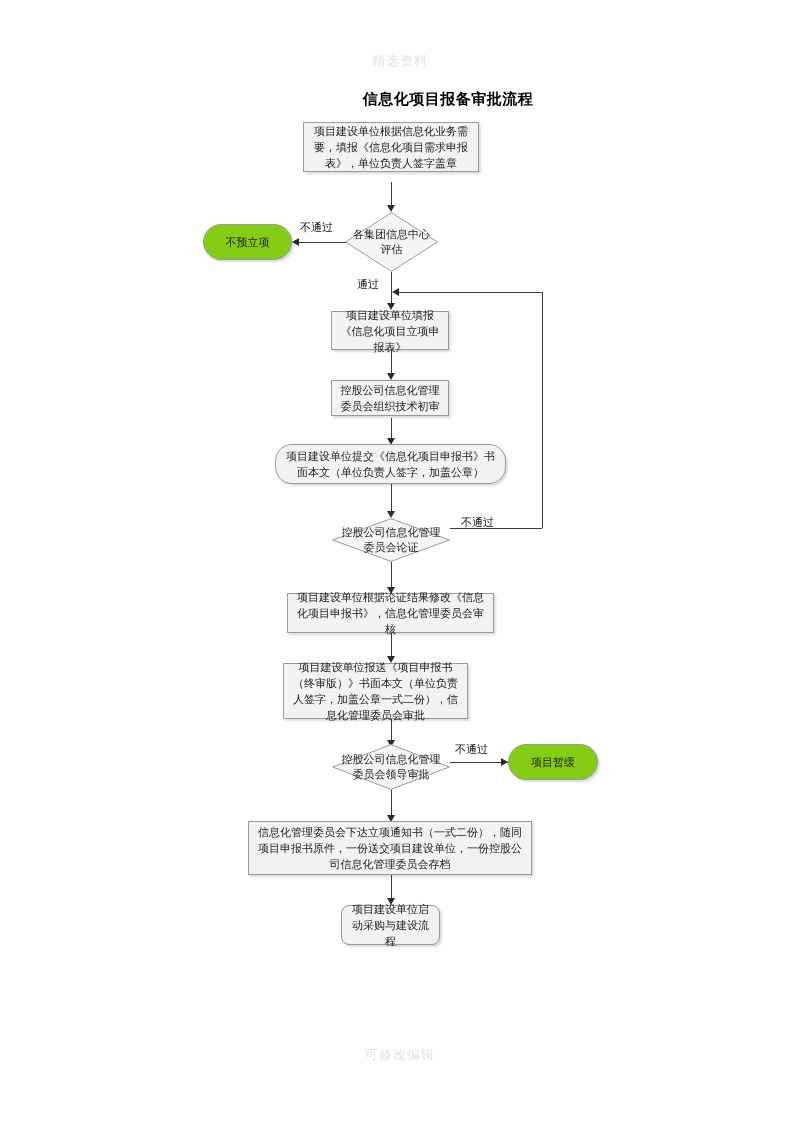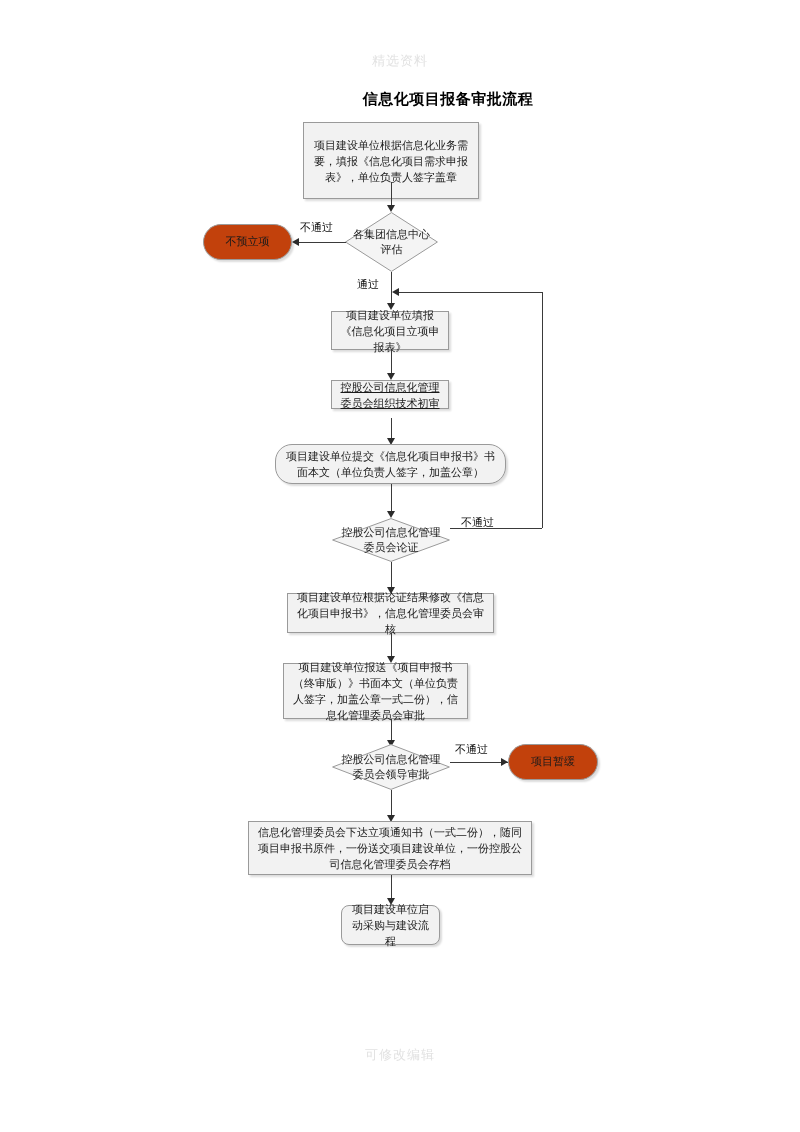--- a/index.html
+++ b/index.html
@@ -53,22 +53,21 @@
     background:#f2f2f2;
     border:1px solid #9a9a9a;
     box-shadow:2px 2px 2px rgba(0,0,0,.14);
     padding:2px 5px;
   }
   .node .txt{display:block;width:100%;}
 
   
   .stadium{
     border-radius:999px;
-    background:#c2410c;
-    font-family:Liberation Mono, monospace;
+    background:#84cc16;
   }
 
   
   .diamond{
     position:absolute;
     display:flex;
     align-items:center;
     justify-content:center;
   }
   .diamond .dshape{
@@ -126,21 +125,21 @@
 
 <div class="page">
 
   <div class="watermark wm-top">精选资料</div>
   <div class="watermark wm-bottom">可修改编辑</div>
 
   <div class="title">
     <span class="title-inner">信息化项目报备审批流程</span>
   </div>
 
-  <div class="node" style="left:303px;top:122px;width:176px;height:77px;">
+  <div class="node" style="left:303px;top:122px;width:176px;height:50px;">
     <span class="txt">项目建设单位根据信息化业务需要，填报《信息化项目需求申报表》，单位负责人签字盖章</span>
   </div>
 
   <div class="vline" style="left:391px;top:182px;height:23px;"></div>
   <div class="arrow-down" style="left:387px;top:205px;"></div>
 
   <div class="diamond" style="left:345px;top:212px;width:93px;height:60px;">
     <svg class="dshape" viewBox="0 0 93 60" preserveAspectRatio="none">
       <polygon points="46.5,0.6 92.4,30 46.5,59.4 0.6,30" fill="#f4f4f4" stroke="#9a9a9a" stroke-width="1"></polygon>
     </svg>
@@ -159,21 +158,21 @@
   <div class="arrow-down" style="left:387px;top:303px;"></div>
   <div class="edge-label" style="left:357px;top:278px;">通过</div>
 
   <div class="node" style="left:331px;top:311px;width:118px;height:39px;">
     <span class="txt">项目建设单位填报《信息化项目立项申报表》</span>
   </div>
 
   <div class="vline" style="left:391px;top:350px;height:26px;"></div>
   <div class="arrow-down" style="left:387px;top:373px;"></div>
 
-  <div class="node" style="left:331px;top:380px;width:118px;height:29px;text-decoration:underline;">
+  <div class="node" style="left:331px;top:380px;width:118px;height:36px;">
     <span class="txt">控股公司信息化管理委员会组织技术初审</span>
   </div>
 
   <div class="vline" style="left:391px;top:418px;height:23px;"></div>
   <div class="arrow-down" style="left:387px;top:438px;"></div>
 
   <div class="node" style="left:275px;top:444px;width:231px;height:40px;border-radius:17px;">
     <span class="txt">项目建设单位提交《信息化项目申报书》书面本文（单位负责人签字，加盖公章）</span>
   </div>
 

